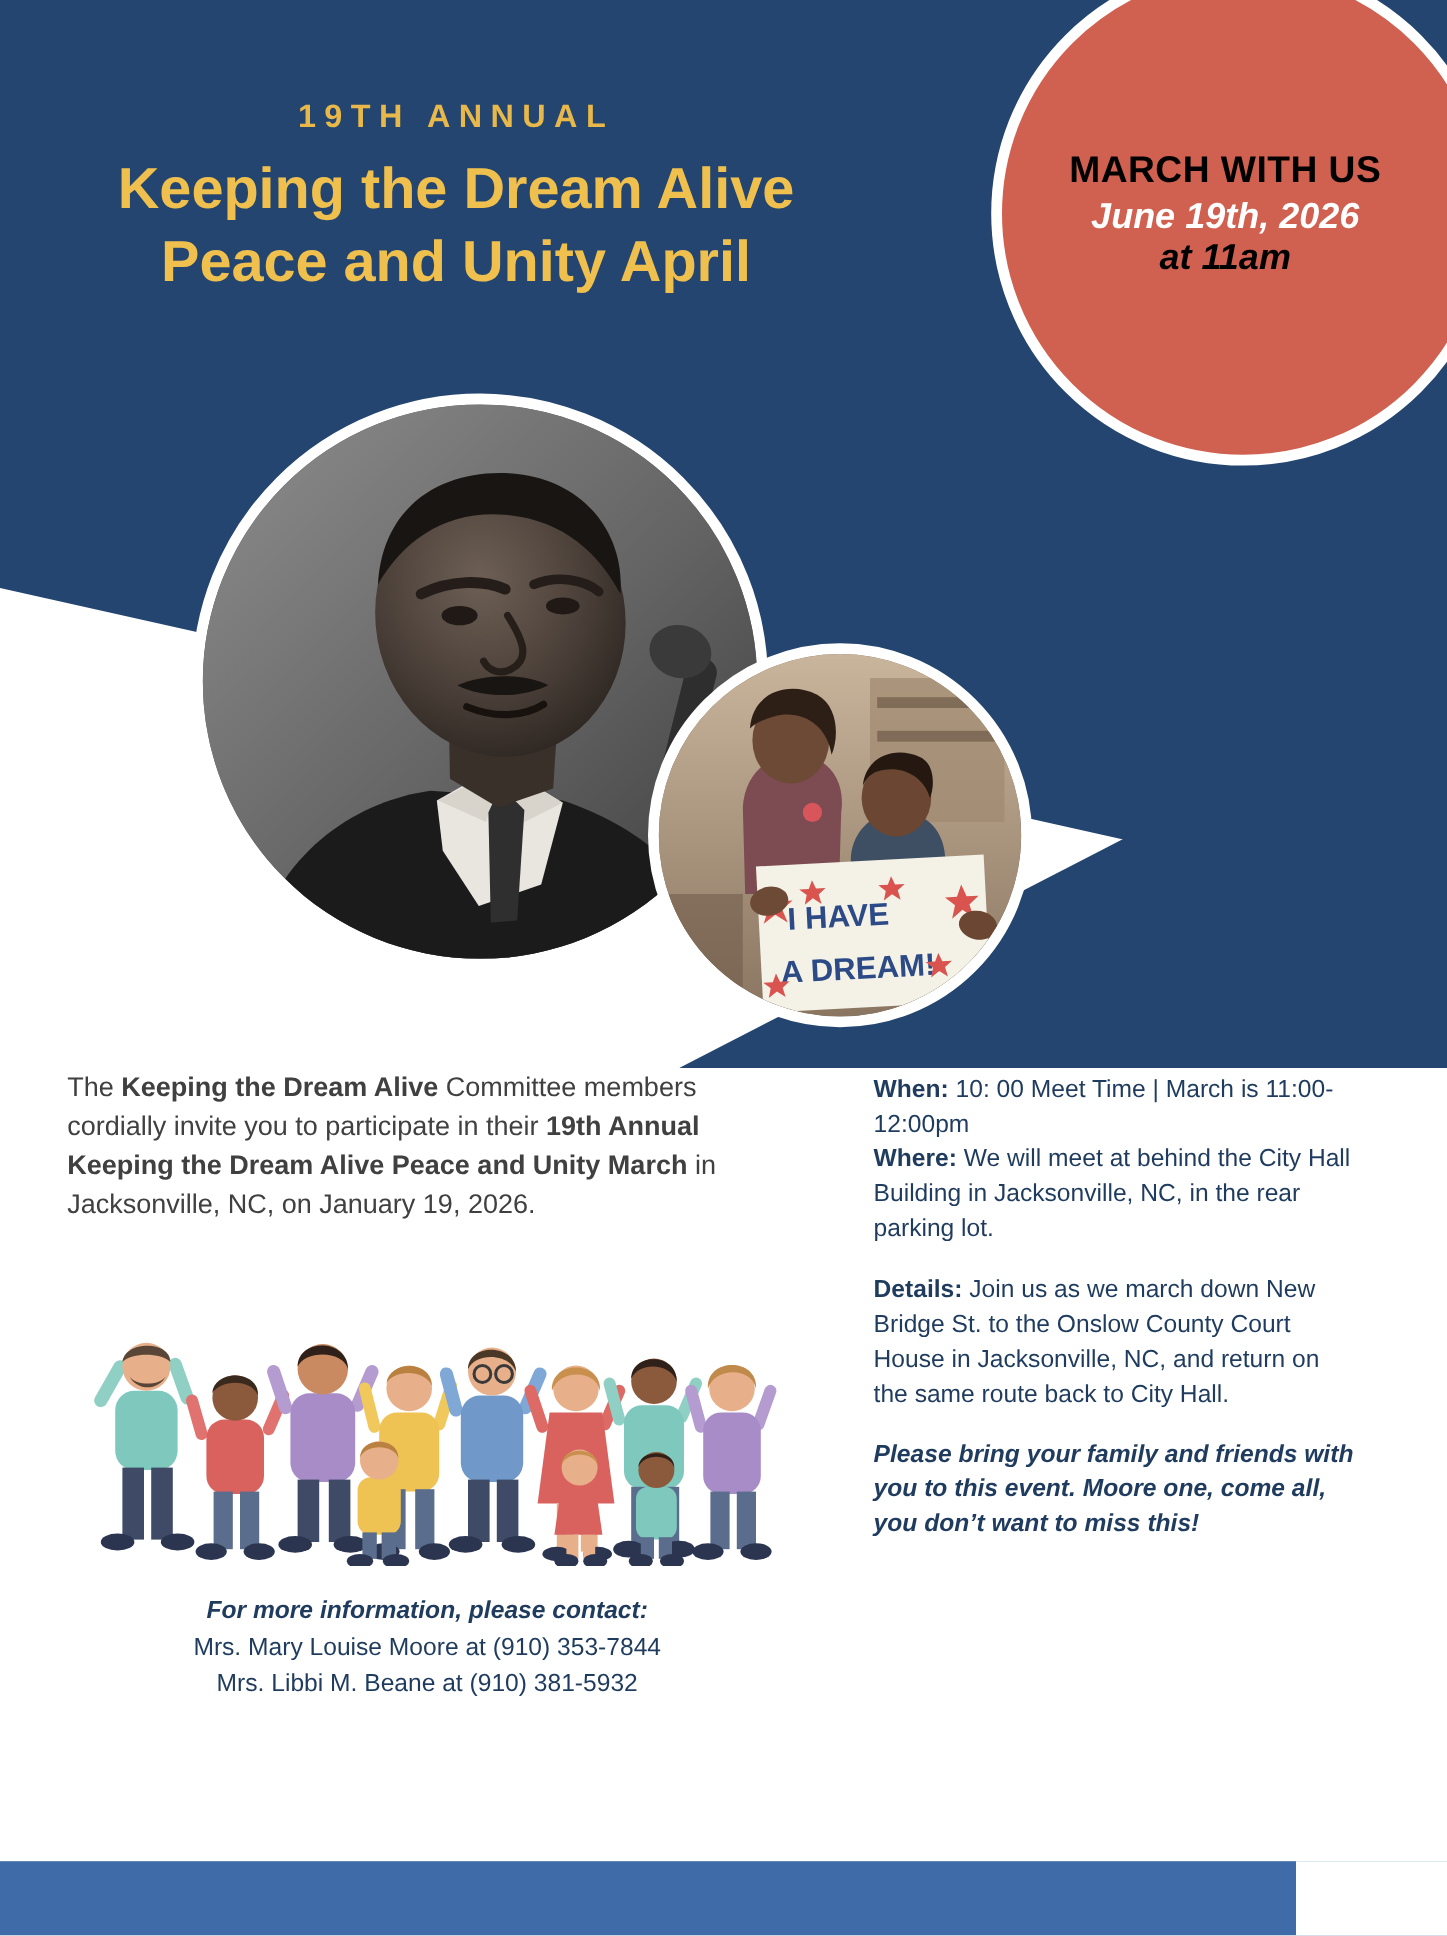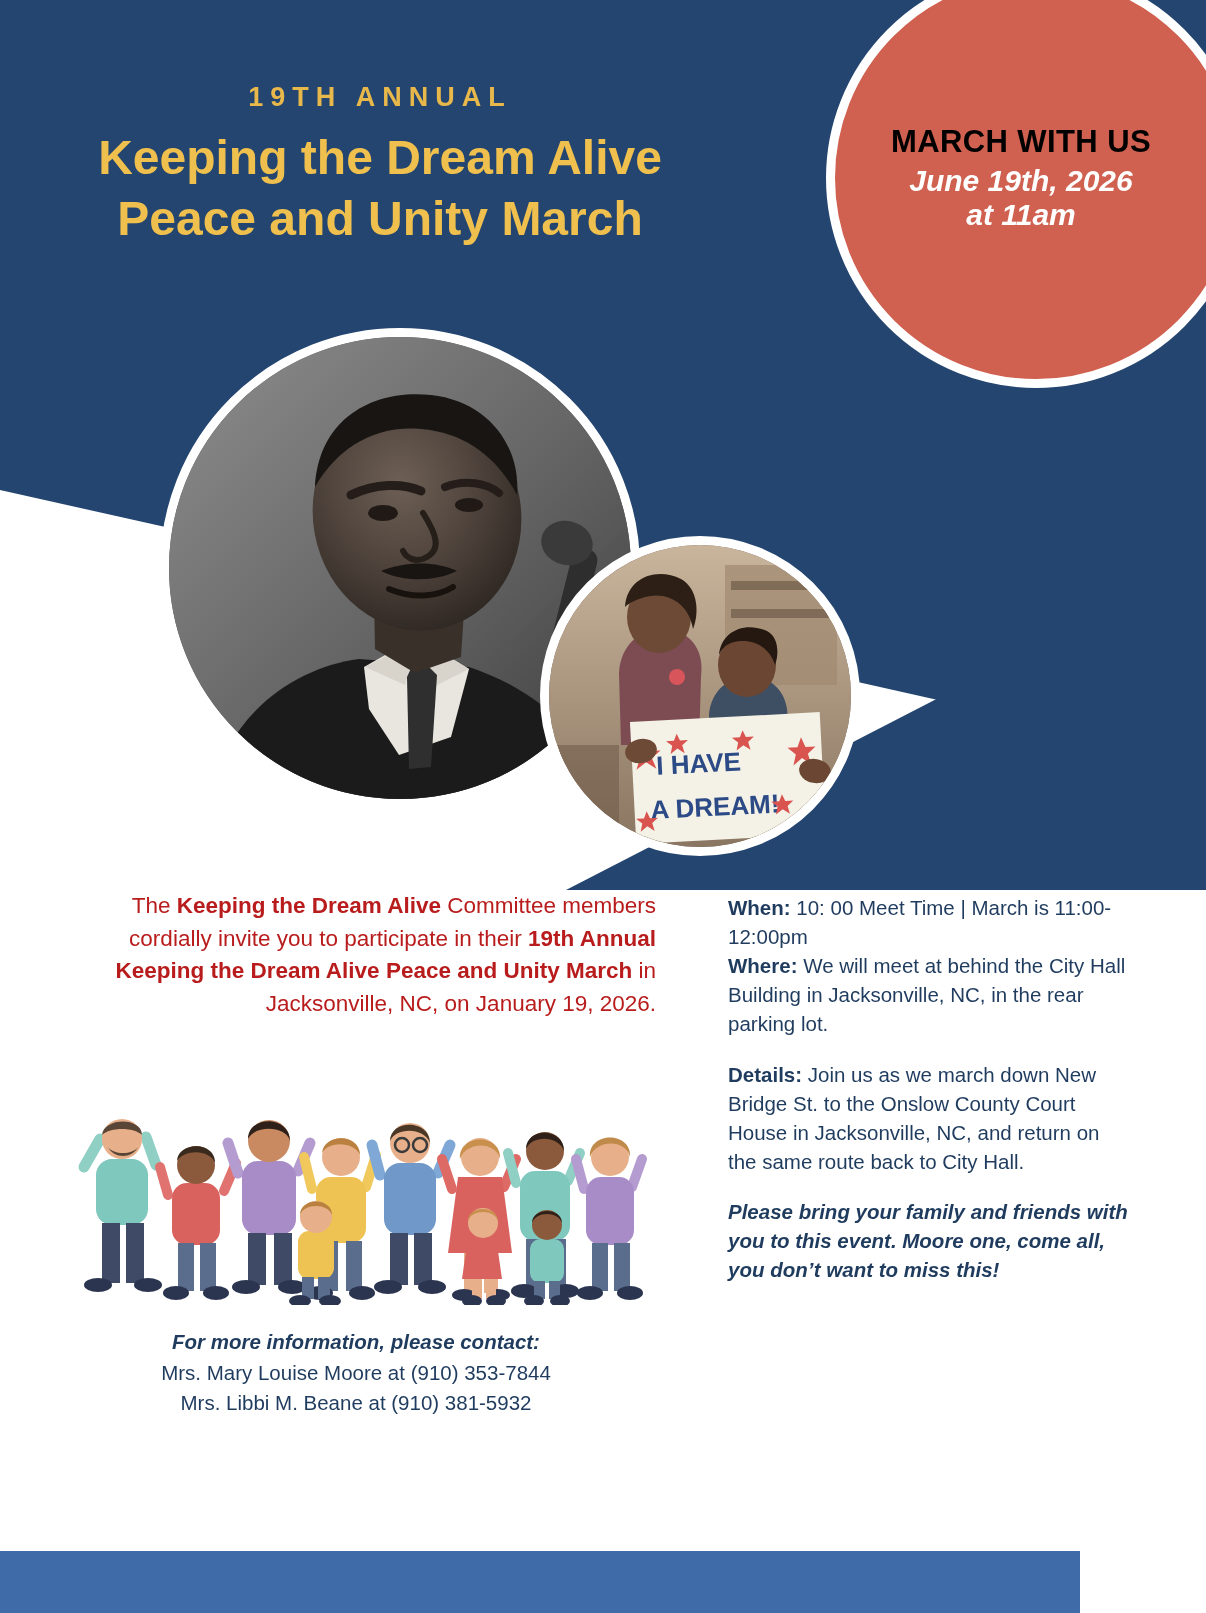--- a/index.html
+++ b/index.html
@@ -55,21 +55,21 @@
   }
   .red-circle .date {
     color: #ffffff;
     font-size: 30px;
     font-style: italic;
     font-weight: bold;
     margin-top: 4px;
     white-space: nowrap;
   }
   .red-circle .time {
-    color: #ffffff;
+    color: #000000;
     font-size: 30px;
     font-style: italic;
     font-weight: bold;
     white-space: nowrap;
   }
 
   
   .headline {
     position: absolute;
     left: 40px; top: 82px;
@@ -111,24 +111,24 @@
   }
   .photo-main svg, .photo-small svg { display: block; }
 
   
   .left-col {
     position: absolute;
     left: 56px; top: 890px;
     width: 600px;
   }
   .invite {
-    color: #b91c1c;
+    color: #404040;
     font-size: 22.5px;
     line-height: 1.45;
-    text-align: right;
+    text-align: left;
   }
   .invite b { font-weight: bold; }
 
   .crowd {
     position: absolute;
     left: 60px; top: 1055px;
     width: 590px; height: 250px;
   }
 
   .contact {
@@ -191,21 +191,21 @@
 
 <div id="page">
 
   <div class="navy-block"></div>
   <div class="navy-wedge"></div>
 
   <div class="headline">
     <div class="kicker">19TH ANNUAL</div>
     <div class="title">
       <div>Keeping the Dream Alive</div>
-      <div>Peace and Unity March</div>
+      <div>Peace and Unity April</div>
     </div>
   </div>
 
   <div class="red-circle">
     <div class="mwu">MARCH WITH US</div>
     <div class="date">June 19th, 2026</div>
     <div class="time">at 11am</div>
   </div>
 
   <div class="photo-main">

